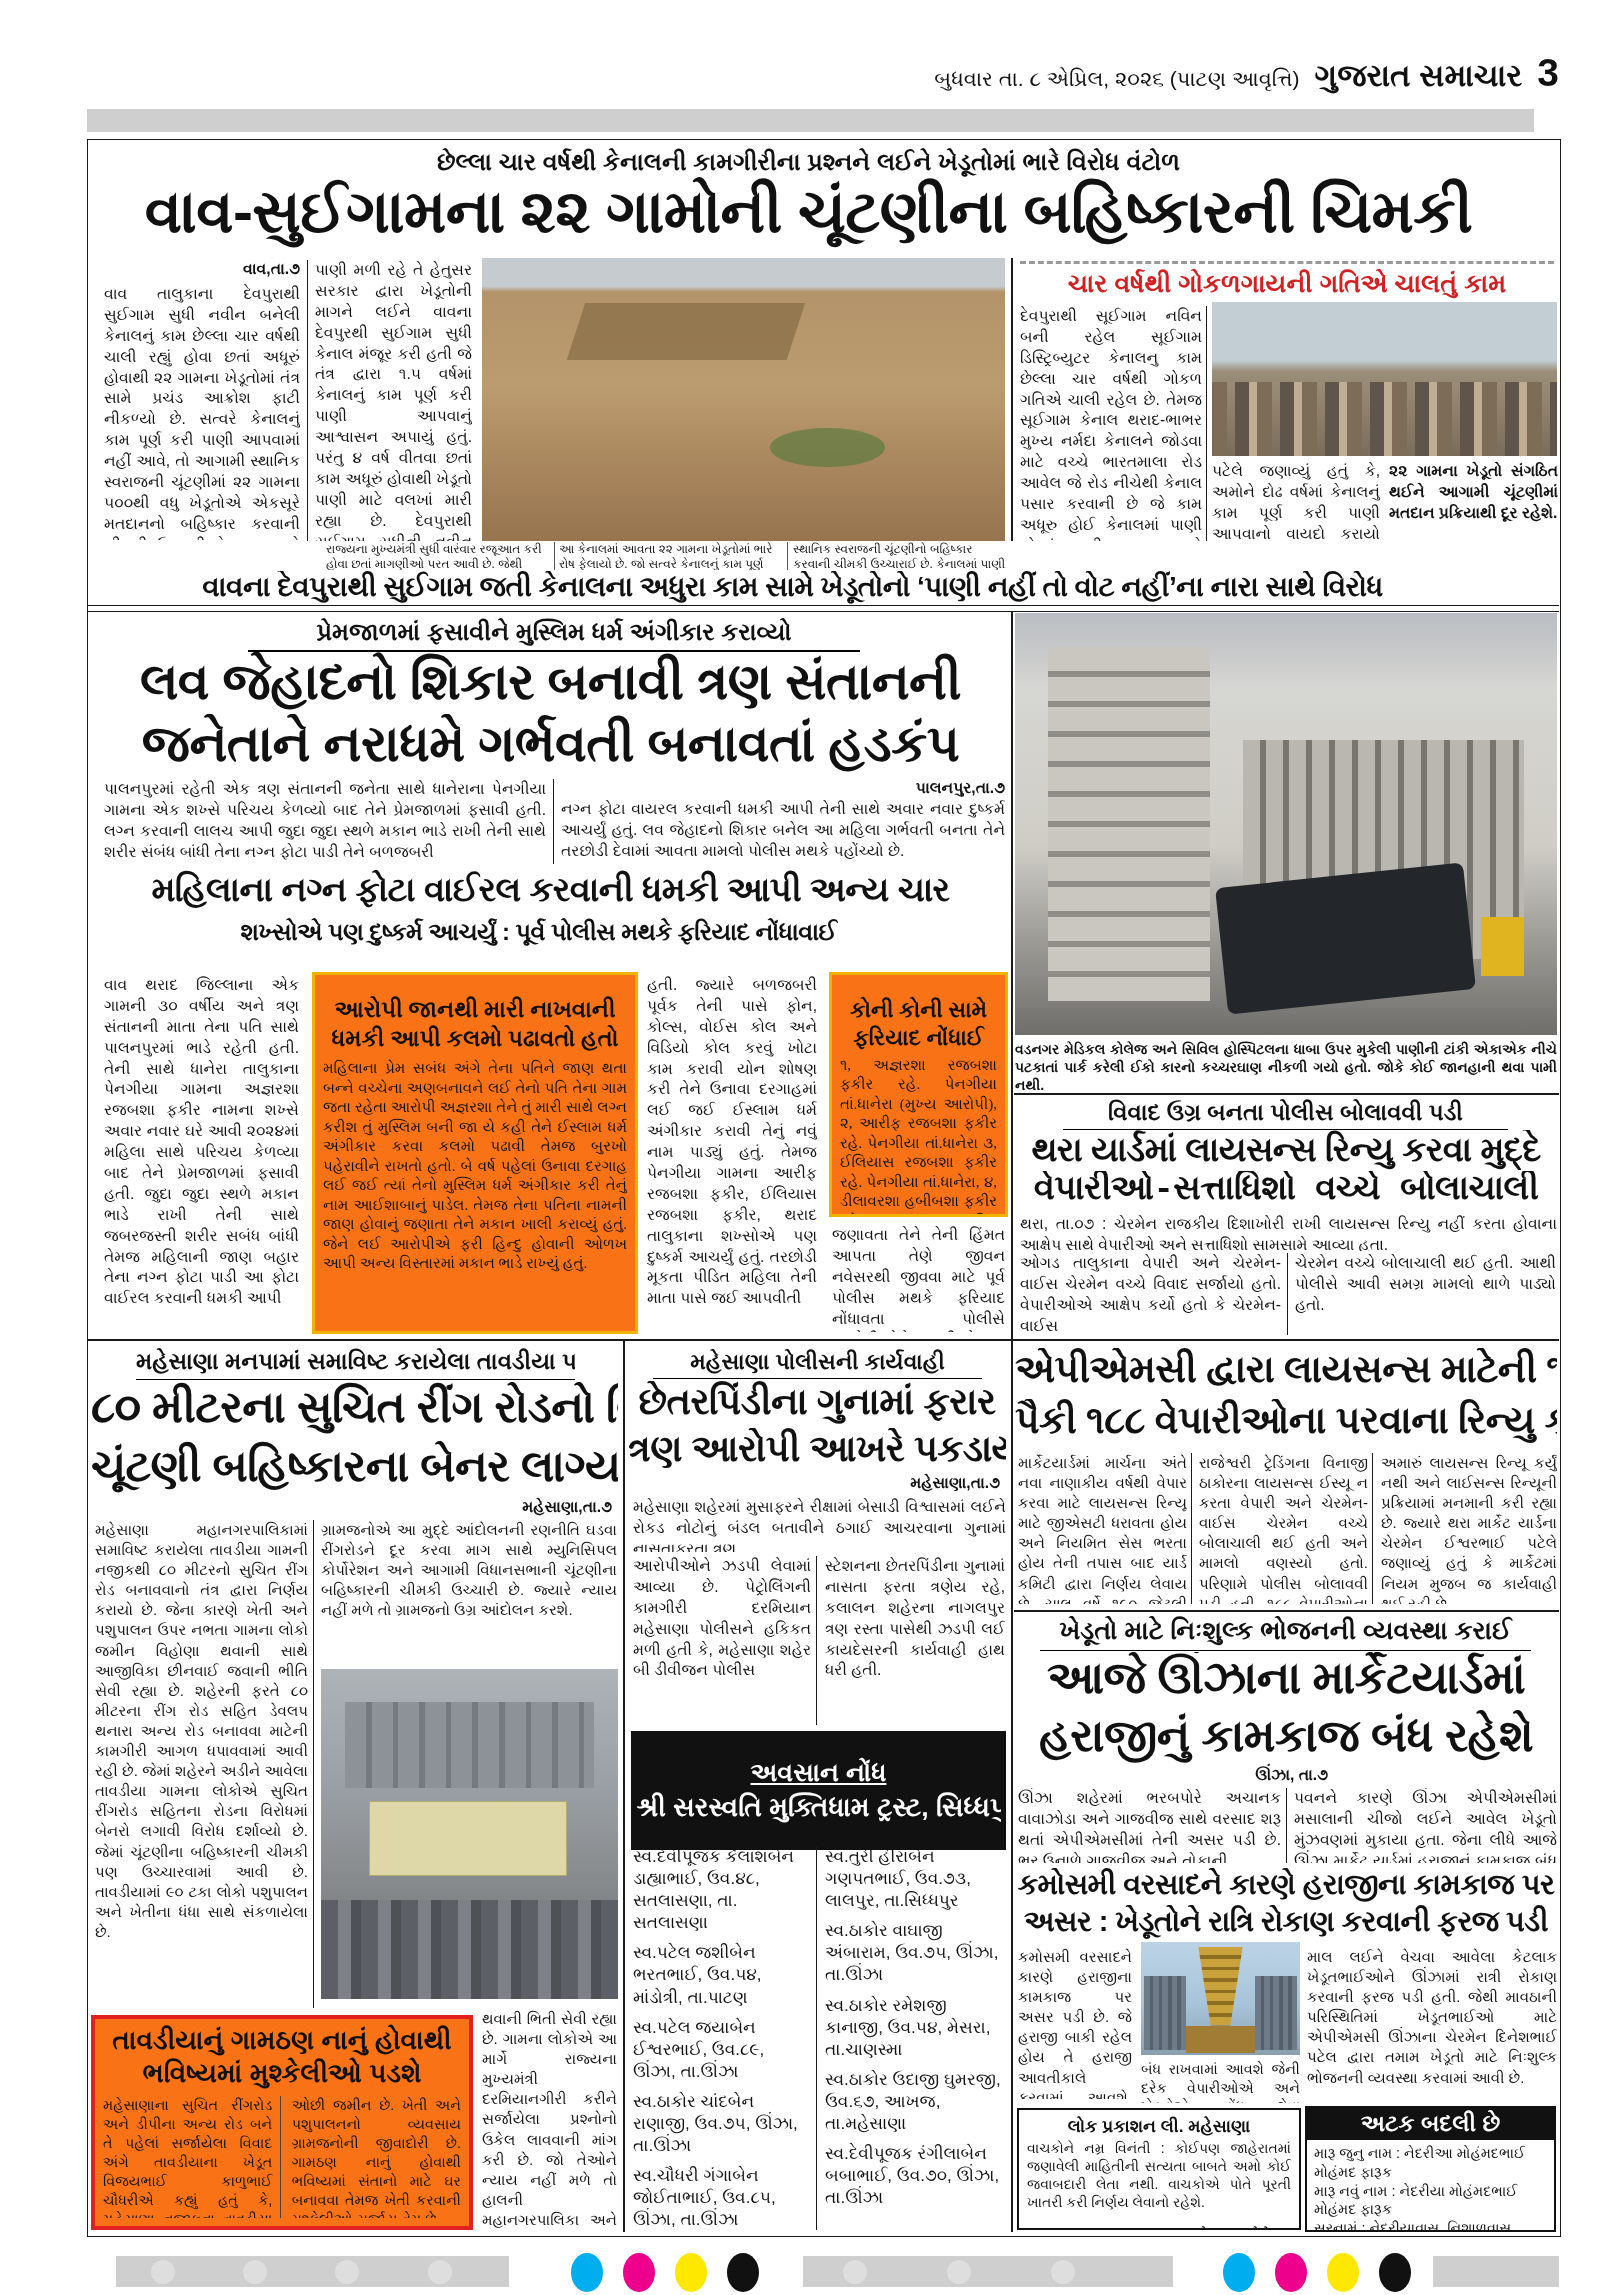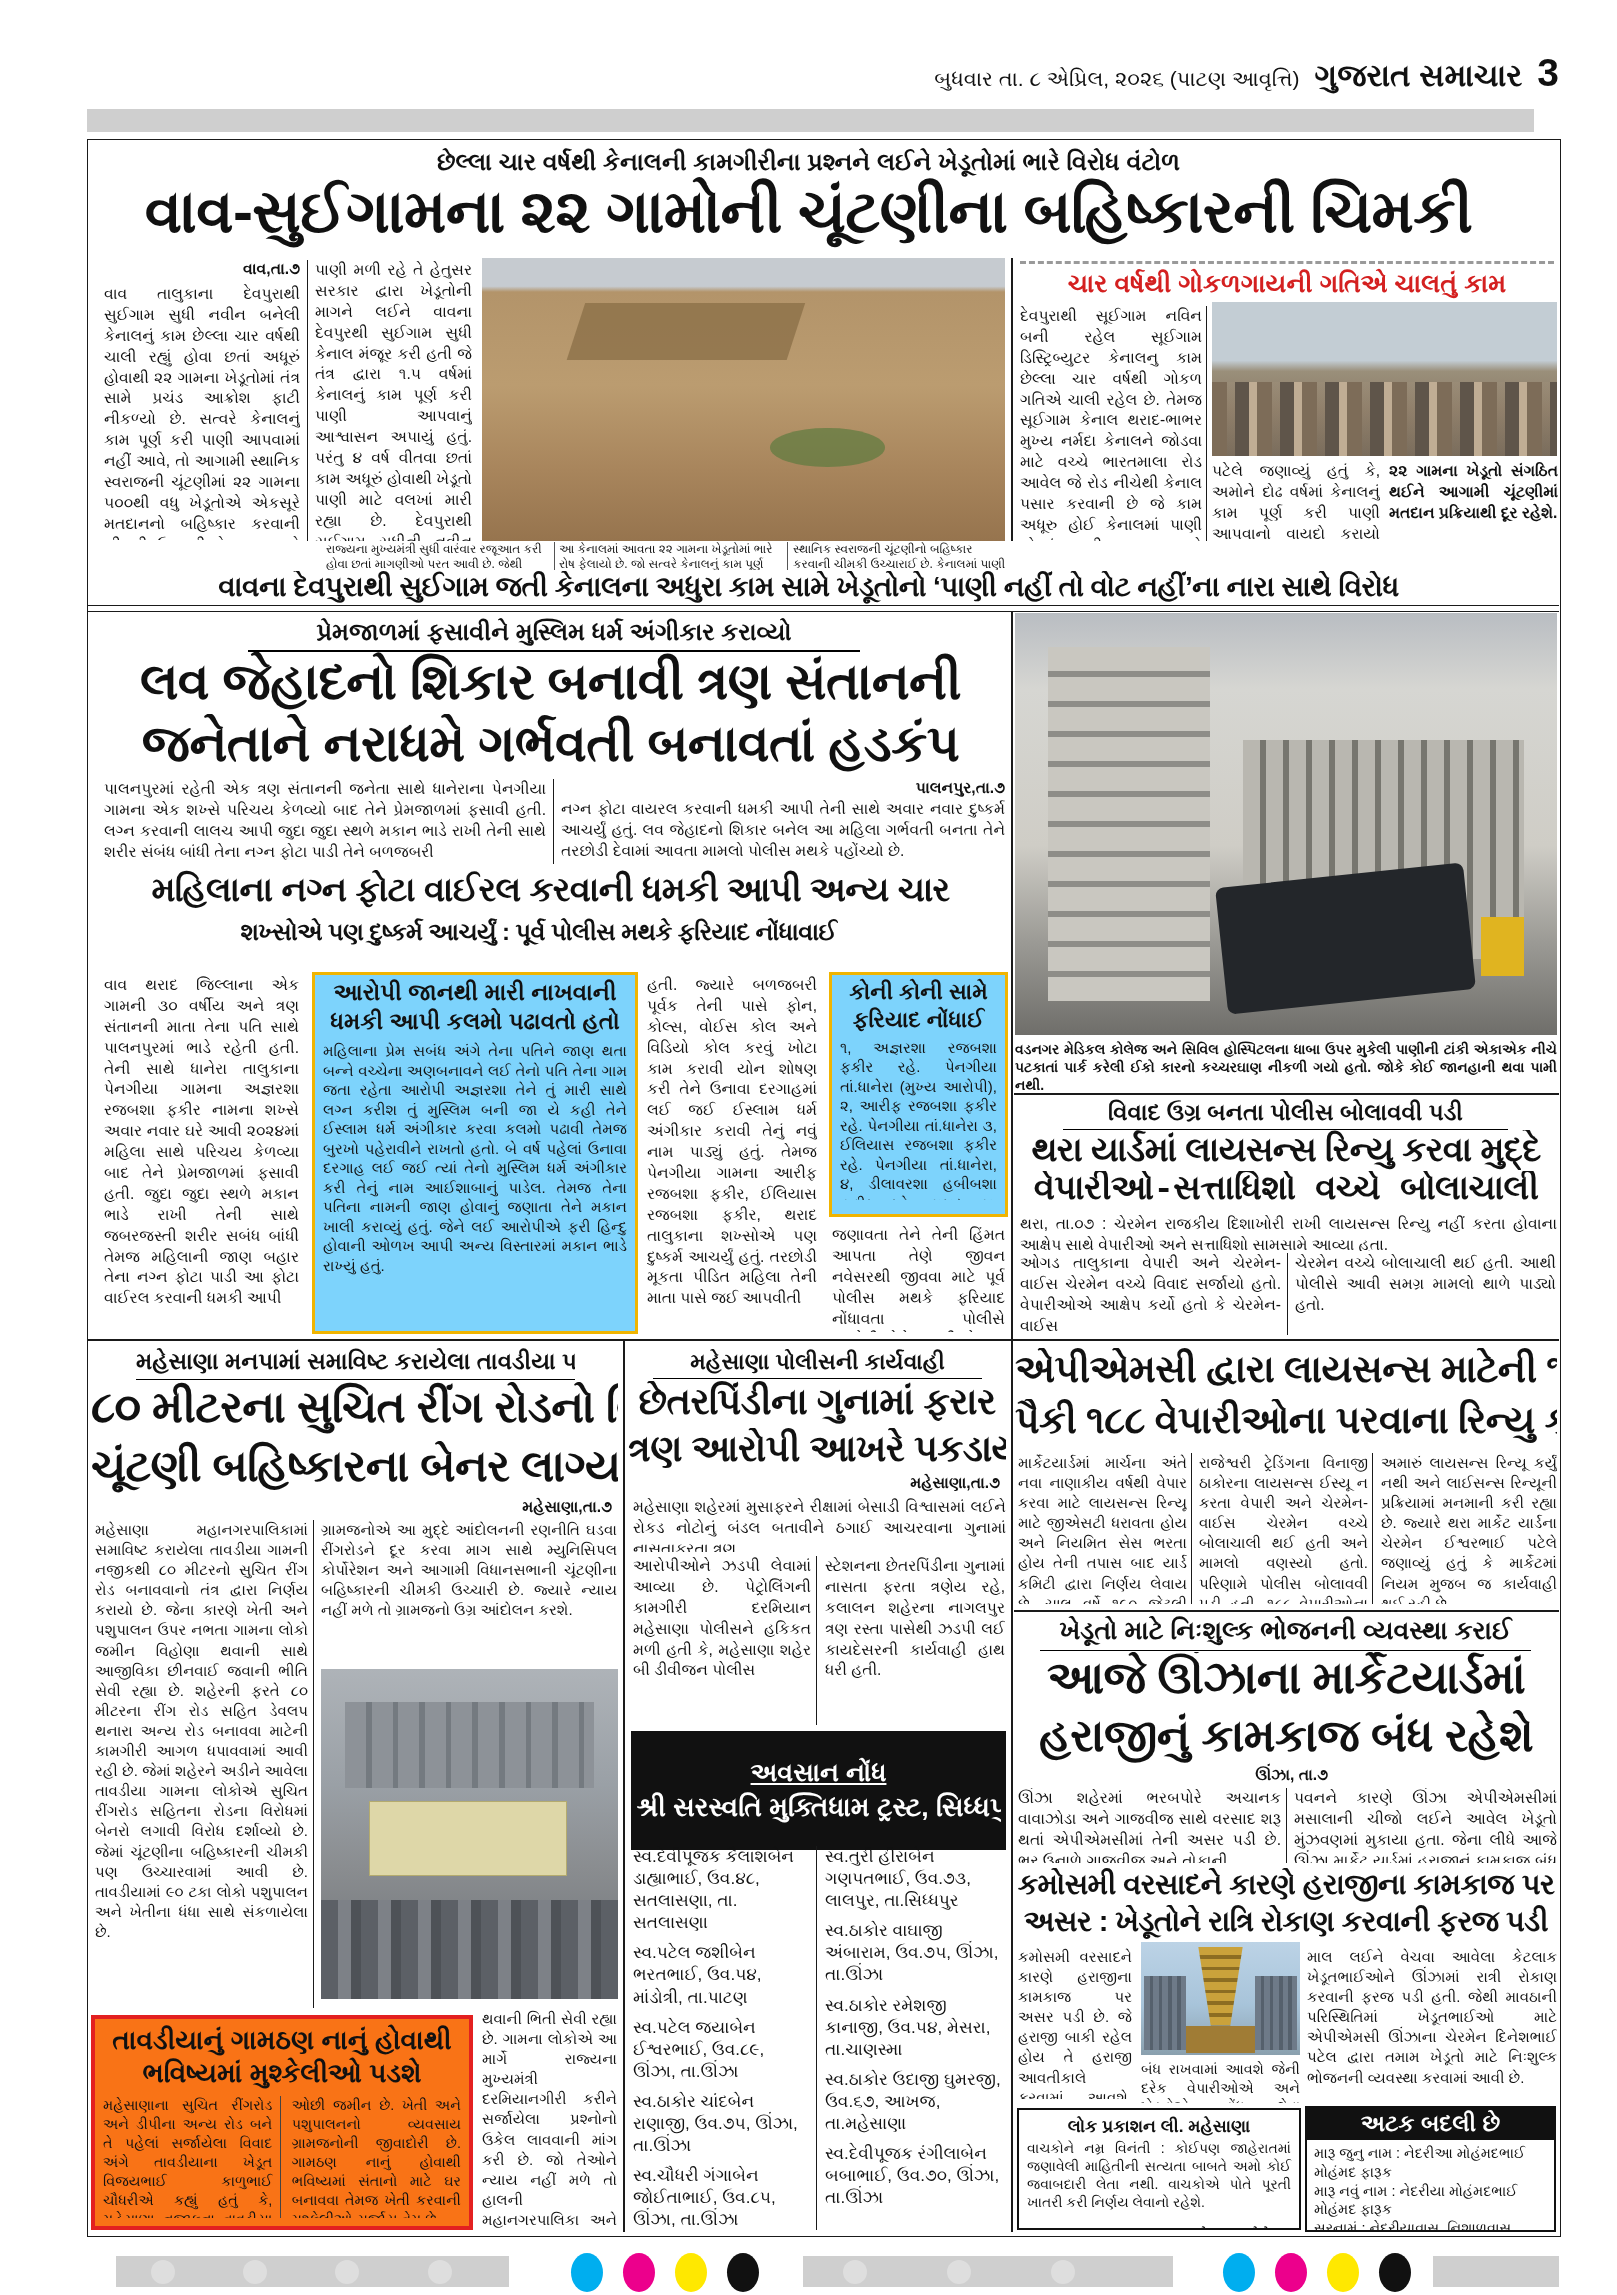--- a/index.html
+++ b/index.html
@@ -14,21 +14,21 @@
   .body-txt{font-size:15.6px;line-height:1.34;overflow:hidden;}
   .small-txt{font-size:12px;line-height:1.25;overflow:hidden;}
   .kicker{font-weight:bold;overflow:hidden;}
   .hl{font-weight:bold;letter-spacing:-0.6px;}
   .underline2{border-bottom:2.3px double #000;}
   .underline1{border-bottom:1.7px solid #000;}
   .hr{background:#1a1a1a;}
   .vr{background:#1a1a1a;}
   .photo{overflow:hidden;}
   .capt{font-size:14px;line-height:1.3;font-weight:bold;overflow:hidden;}
-  .ybox{border:3.5px solid #f0b400;background:#7dd3fc;padding:3px 8px;box-sizing:border-box;overflow:hidden;}
+  .ybox{border:3.5px solid #f0b400;background:#f97316;padding:21px 8px;box-sizing:border-box;overflow:hidden;font-family:Liberation Serif, serif;}
   .rbox{border:4px solid #e32020;background:#f97316;padding:4.6px 8px;box-sizing:border-box;overflow:hidden;}
   .blackbar{background:#111;color:#fff;}
   .regbar{background:#cfcfcf;}
   .regdot{border-radius:50%;}
   .obit-entry{margin-bottom:8px;}
 </style>
 </head>
 <body>
 
 <div id="page">
@@ -68,21 +68,21 @@
       linear-gradient(180deg,#c3cdd4 0%,#c3cdd4 38%,#9a8f7a 45%,#8a7a66 70%,#6e6253 100%);">
     <div class="abs" style="left:0;top:52%;width:100%;height:48%;background:repeating-linear-gradient(90deg,#7d6c58 0 15px,#a9978033 15px 23px,#5f554a 23px 37px,#c0ad94 37px 45px);"></div>
   </div>
   <div class="abs body-txt j" style="left:1212px;top:461px;width:168px;height:81px;">પટેલે જણાવ્યું હતું કે, અમોને દોઢ વર્ષમાં કેનાલનું કામ પૂર્ણ કરી પાણી આપવાનો વાયદો કરાયો હતો જે આજે ચાર વર્ષ</div>
   <div class="abs body-txt j b" style="left:1389px;top:461px;width:169px;height:81px;">૨૨ ગામના ખેડૂતો સંગઠિત થઈને આગામી ચૂંટણીમાં મતદાન પ્રક્રિયાથી દૂર રહેશે.</div>
 
   <div class="abs small-txt" style="left:326px;top:542px;width:222px;height:28px;border-right:1.2px solid #555;padding-right:5.8px;">રાજ્યના મુખ્યમંત્રી સુધી વારંવાર રજૂઆત કરી હોવા છતાં માગણીઓ પરત આવી છે. જેથી</div>
   <div class="abs small-txt" style="left:559px;top:542px;width:222px;height:28px;border-right:1.2px solid #555;padding-right:5.8px;">આ કેનાલમાં આવતા ૨૨ ગામના ખેડૂતોમાં ભારે રોષ ફેલાયો છે. જો સત્વરે કેનાલનું કામ પૂર્ણ કરી પાણી નહીં છોડાય તો આગામી</div>
   <div class="abs small-txt" style="left:793px;top:542px;width:214px;height:28px;">સ્થાનિક સ્વરાજની ચૂંટણીનો બહિષ્કાર કરવાની ચીમકી ઉચ્ચારાઈ છે. કેનાલમાં પાણી નહીં છોડાય તો મતદાનથી દૂર રહેશે.</div>
 
-  <div class="abs hl c nw" style="left:95px;top:571px;width:1427px;height:34px;font-size:28px;">વાવના દેવપુરાથી સુઈગામ જતી કેનાલના અધુરા કામ સામે ખેડૂતોનો ‘પાણી નહીં તો વોટ નહીં’ના નારા સાથે વિરોધ</div>
+  <div class="abs hl c nw" style="left:79px;top:571px;width:1427px;height:34px;font-size:28px;">વાવના દેવપુરાથી સુઈગામ જતી કેનાલના અધુરા કામ સામે ખેડૂતોનો ‘પાણી નહીં તો વોટ નહીં’ના નારા સાથે વિરોધ</div>
 
   <div class="abs" style="left:87px;top:605px;width:1472px;height:4.6px;border-top:1.7px solid #1a1a1a;border-bottom:1.7px solid #1a1a1a;"></div>
 
   <div class="abs kicker c nw underline2" style="left:248px;top:618px;width:612px;height:32px;font-size:24px;">પ્રેમજાળમાં ફસાવીને મુસ્લિમ ધર્મ અંગીકાર કરાવ્યો</div>
   <div class="abs hl c nw" style="left:95px;top:652px;width:911px;height:61px;font-size:51px;">લવ જેહાદનો શિકાર બનાવી ત્રણ સંતાનની</div>
   <div class="abs hl c nw" style="left:95px;top:714px;width:911px;height:61px;font-size:51px;">જનેતાને નરાધમે ગર્ભવતી બનાવતાં હડકંપ</div>
 
   <div class="abs b r" style="left:803px;top:779px;width:202px;font-size:15.6px;">પાલનપુર,તા.૭</div>
   <div class="abs body-txt j" style="left:104px;top:779px;width:442px;height:85px;">પાલનપુરમાં રહેતી એક ત્રણ સંતાનની જનેતા સાથે ધાનેરાના પેનગીયા ગામના એક શખ્સે પરિચય કેળવ્યો બાદ તેને પ્રેમજાળમાં ફસાવી હતી. લગ્ન કરવાની લાલચ આપી જુદા જુદા સ્થળે મકાન ભાડે રાખી તેની સાથે શરીર સંબંધ બાંધી તેના નગ્ન ફોટા પાડી તેને બળજબરી</div>
   <div class="abs vr" style="left:553px;top:779px;width:1.2px;height:85px;"></div>

